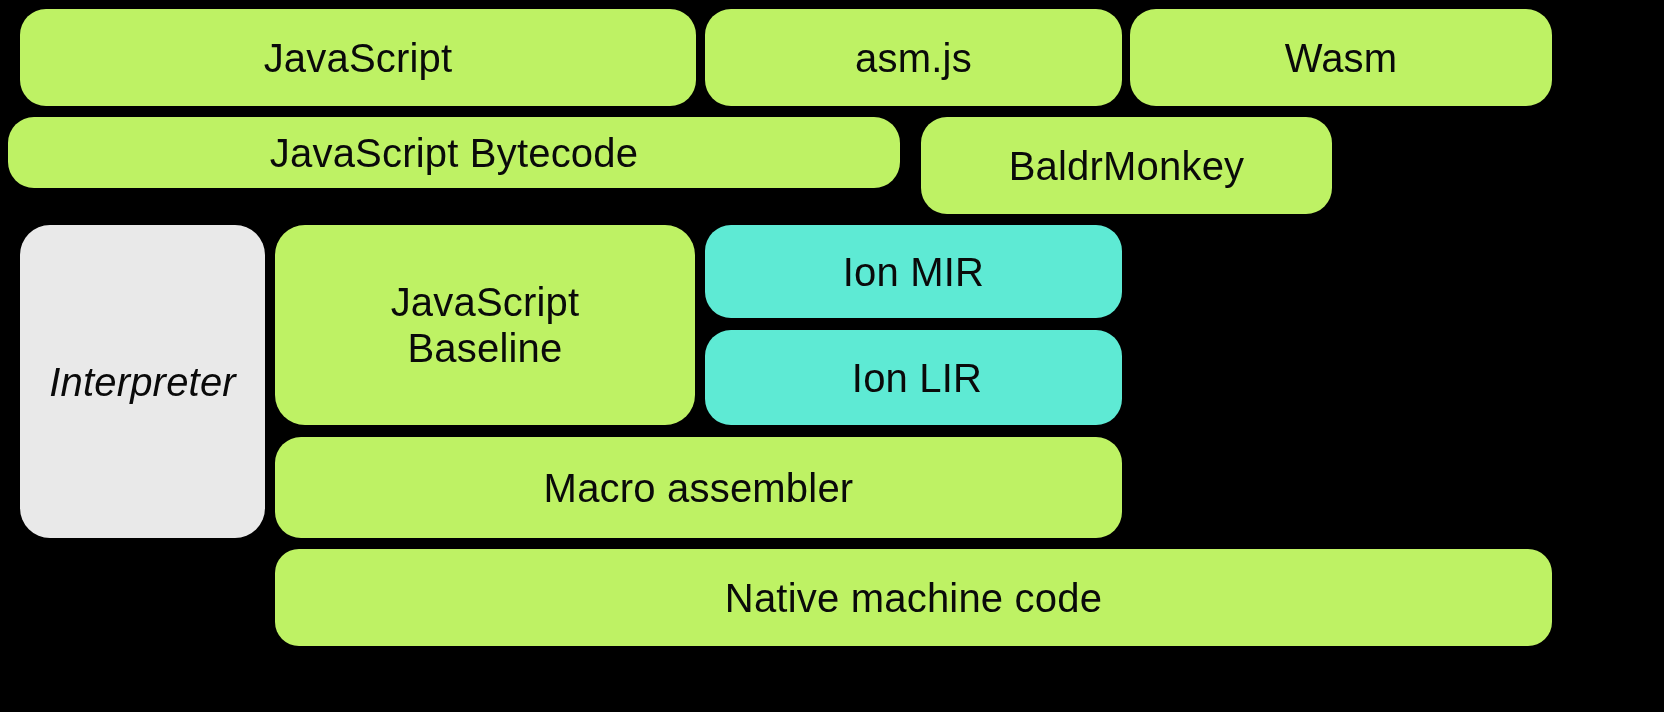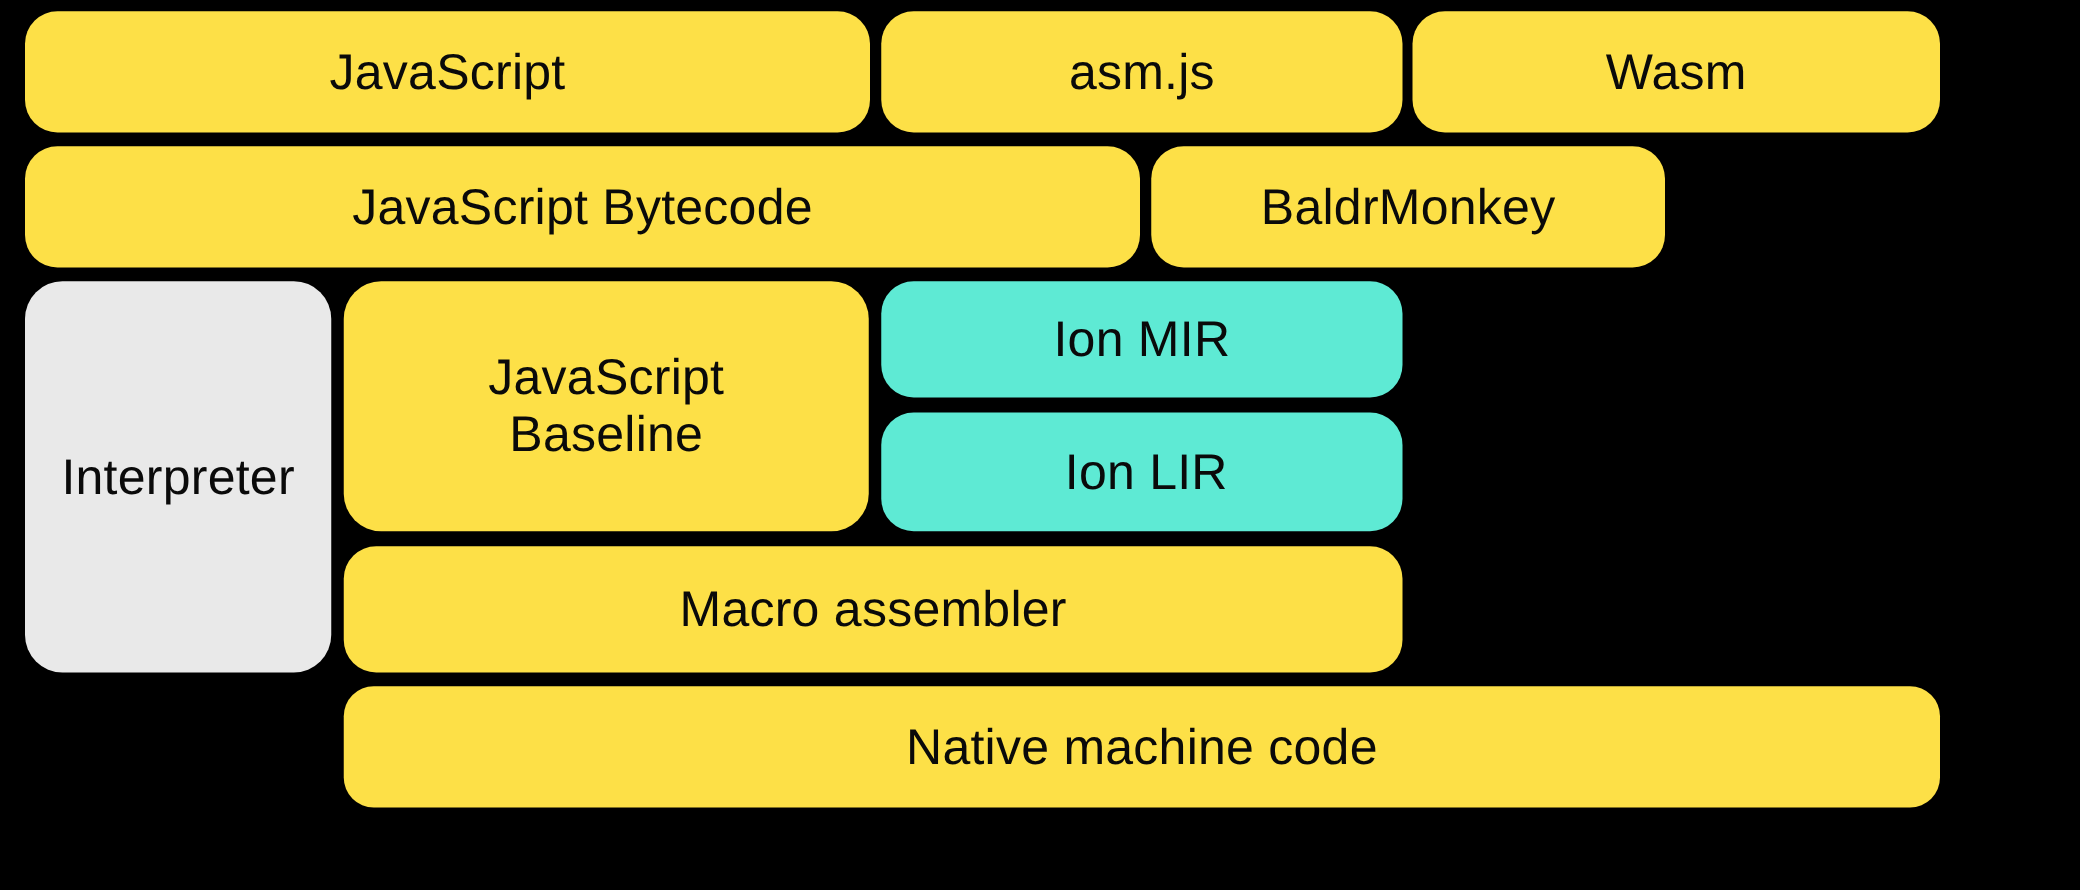--- a/index.html
+++ b/index.html
@@ -26,22 +26,22 @@
     text-align: center;
     color: #0a0a0a;
     font-size: 40px;
     font-weight: 400;
     line-height: 1.15;
     letter-spacing: 0.2px;
     white-space: pre-line;
     padding: 4px 10px;
     user-select: none;
   }
-  .box.white  { background: #fde047; }
-  .box.grey   { background: #e9e9e9; }
+  .box.white  { background: #bef264; }
+  .box.grey   { background: #e9e9e9; font-style: italic; }
   .box.green  { background: #5eead4; }
   .box.pink   { background: #f4708a; }
   .box.tall   { border-radius: 30px; }
   .label { pointer-events: none; }
 </style>
 </head>
 <body>
 
 <div id="stage">
 
@@ -50,21 +50,21 @@
   </div>
 
   <div class="box white" style="left:1130px; top:9px; width:422px; height:97px;">
     <span class="label">Wasm</span>
   </div>
 
   <div class="box white" style="left:705px; top:9px; width:417px; height:97px;">
     <span class="label">asm.js</span>
   </div>
 
-  <div class="box white" style="left:20px; top:117px; width:892px; height:97px;">
+  <div class="box white" style="left:8px; top:117px; width:892px; height:71px;">
     <span class="label">JavaScript Bytecode</span>
   </div>
 
   <div class="box white" style="left:921px; top:117px; width:411px; height:97px;">
     <span class="label">BaldrMonkey</span>
   </div>
 
   <div class="box grey tall" style="left:20px; top:225px; width:245px; height:313px;">
     <span class="label">Interpreter</span>
   </div>

